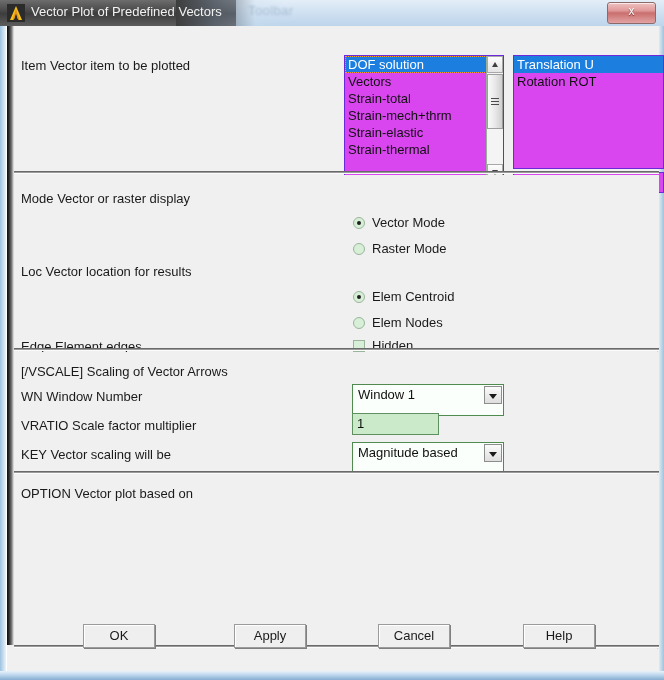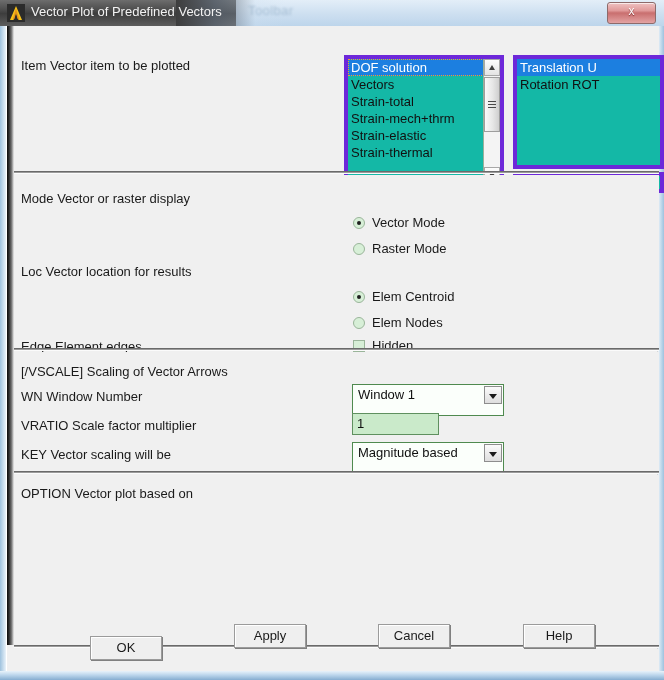--- a/index.html
+++ b/index.html
@@ -149,22 +149,22 @@
   .lbl {
     position: absolute;
     font-size: 13px;
     color: #1a1a1a;
     white-space: nowrap;
   }
 
   
   .listbox {
     position: absolute;
-    background: #14b8a6;
-    border: 4px solid #6d28d9;
+    background: #d946ef;
+    border: 1px solid #6d28d9;
     box-sizing: border-box;
     overflow: hidden;
   }
   .listbox .item {
     font-size: 13px;
     color: #111111;
     padding: 0 3px;
     height: 17px;
     line-height: 17px;
     white-space: nowrap;
@@ -450,20 +450,20 @@
 
     <div class="divider" style="top:445px;"></div>
 
     <div class="panel" style="top:449px;height:170px;">
       <div class="lbl" style="left:7px; top:11px;">OPTION  Vector plot based on</div>
     </div>
 
     <div class="divider" style="top:619px;"></div>
 
     <div class="panel" style="top:623px;height:22px;">
-      <button class="btn-std" style="left:76px; top:-25px;margin-top:12px;">OK</button>
+      <button class="btn-std" style="left:69px; top:-25px;">OK</button>
       <button class="btn-std" style="left:220px; top:-25px;">Apply</button>
       <button class="btn-std" style="left:364px; top:-25px;">Cancel</button>
       <button class="btn-std" style="left:509px; top:-25px;">Help</button>
     </div>
 
   </div>
 </div>
 
 </body></html>

